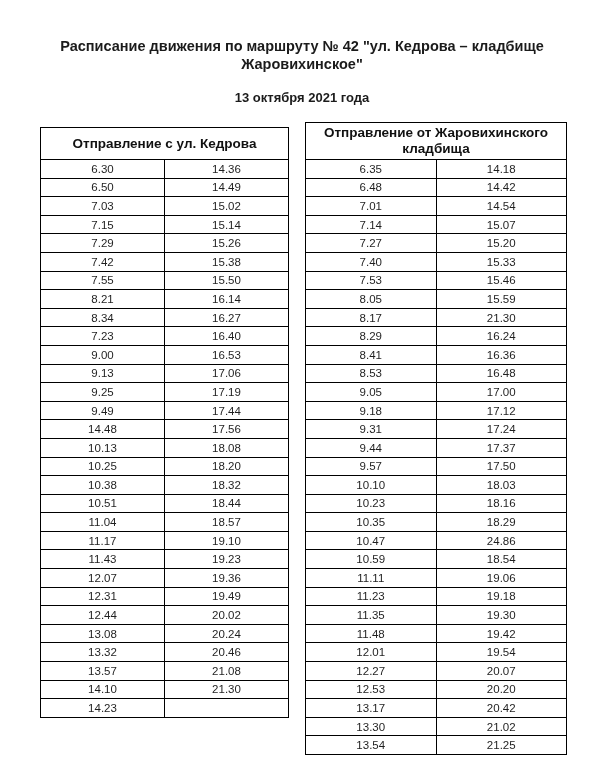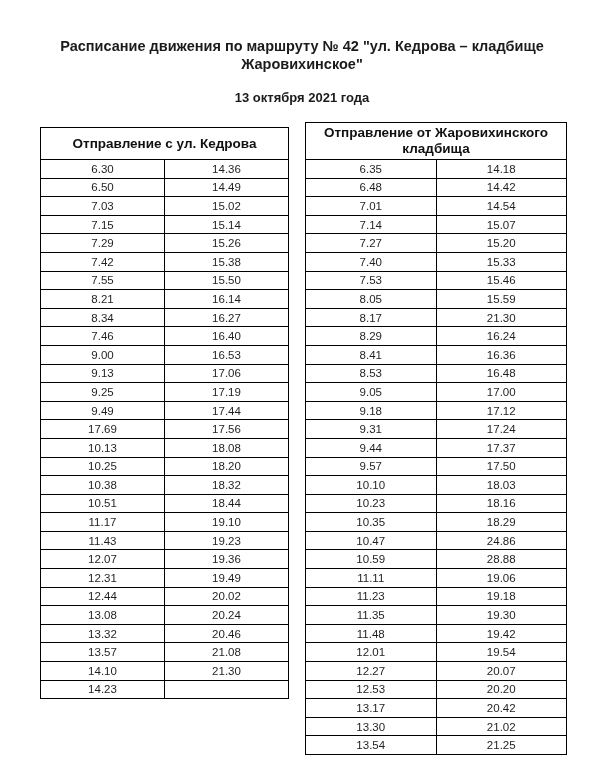--- a/index.html
+++ b/index.html
@@ -122,58 +122,62 @@
           </tr>
           <tr>
             <td>8.21</td>
             <td>16.14</td>
           </tr>
           <tr>
             <td>8.34</td>
             <td>16.27</td>
           </tr>
           <tr>
-            <td>7.46</td>
+            <td>7.23</td>
             <td>16.40</td>
           </tr>
           <tr>
             <td>9.00</td>
             <td>16.53</td>
           </tr>
           <tr>
             <td>9.13</td>
             <td>17.06</td>
           </tr>
           <tr>
             <td>9.25</td>
             <td>17.19</td>
           </tr>
           <tr>
             <td>9.49</td>
             <td>17.44</td>
           </tr>
           <tr>
-            <td>17.69</td>
+            <td>14.48</td>
             <td>17.56</td>
           </tr>
           <tr>
             <td>10.13</td>
             <td>18.08</td>
           </tr>
           <tr>
             <td>10.25</td>
             <td>18.20</td>
           </tr>
           <tr>
             <td>10.38</td>
             <td>18.32</td>
           </tr>
           <tr>
             <td>10.51</td>
             <td>18.44</td>
+          </tr>
+          <tr>
+            <td>11.04</td>
+            <td>18.57</td>
           </tr>
           <tr>
             <td>11.17</td>
             <td>19.10</td>
           </tr>
           <tr>
             <td>11.43</td>
             <td>19.23</td>
           </tr>
           <tr>
@@ -297,21 +301,21 @@
           <tr>
             <td>10.35</td>
             <td>18.29</td>
           </tr>
           <tr>
             <td>10.47</td>
             <td>24.86</td>
           </tr>
           <tr>
             <td>10.59</td>
-            <td>28.88</td>
+            <td>18.54</td>
           </tr>
           <tr>
             <td>11.11</td>
             <td>19.06</td>
           </tr>
           <tr>
             <td>11.23</td>
             <td>19.18</td>
           </tr>
           <tr>

